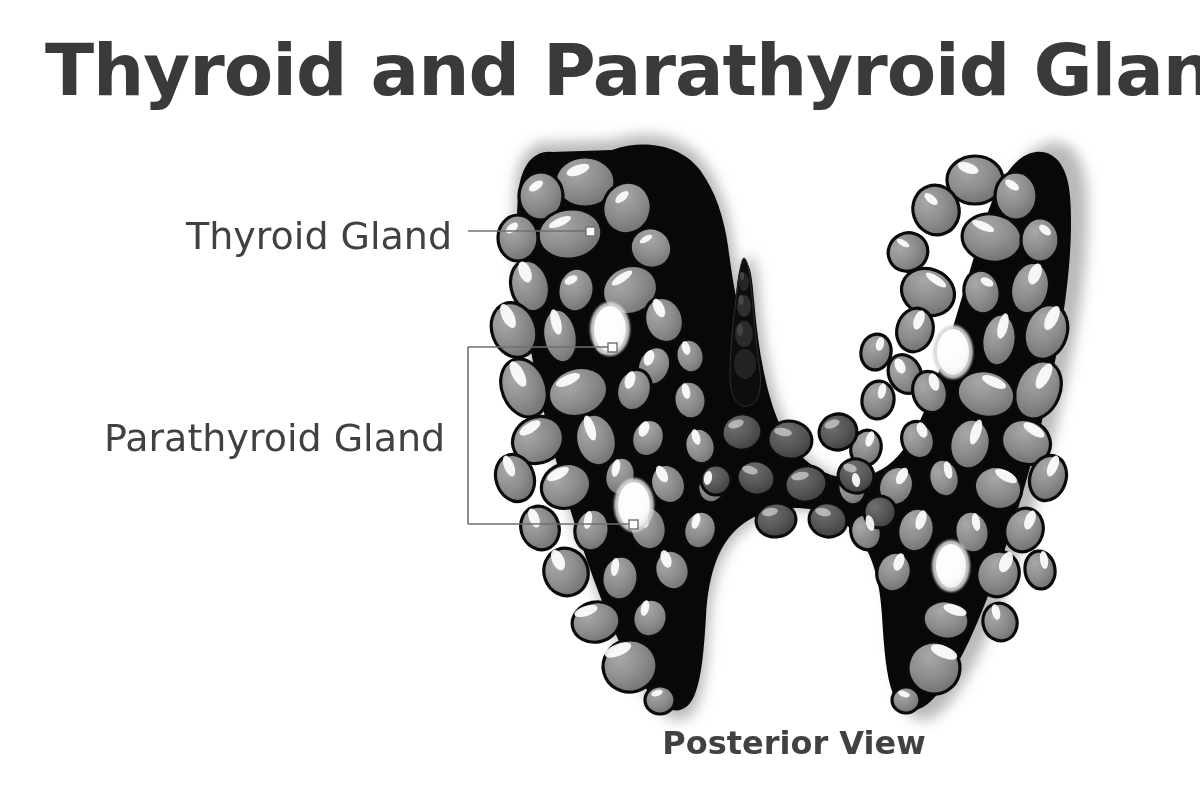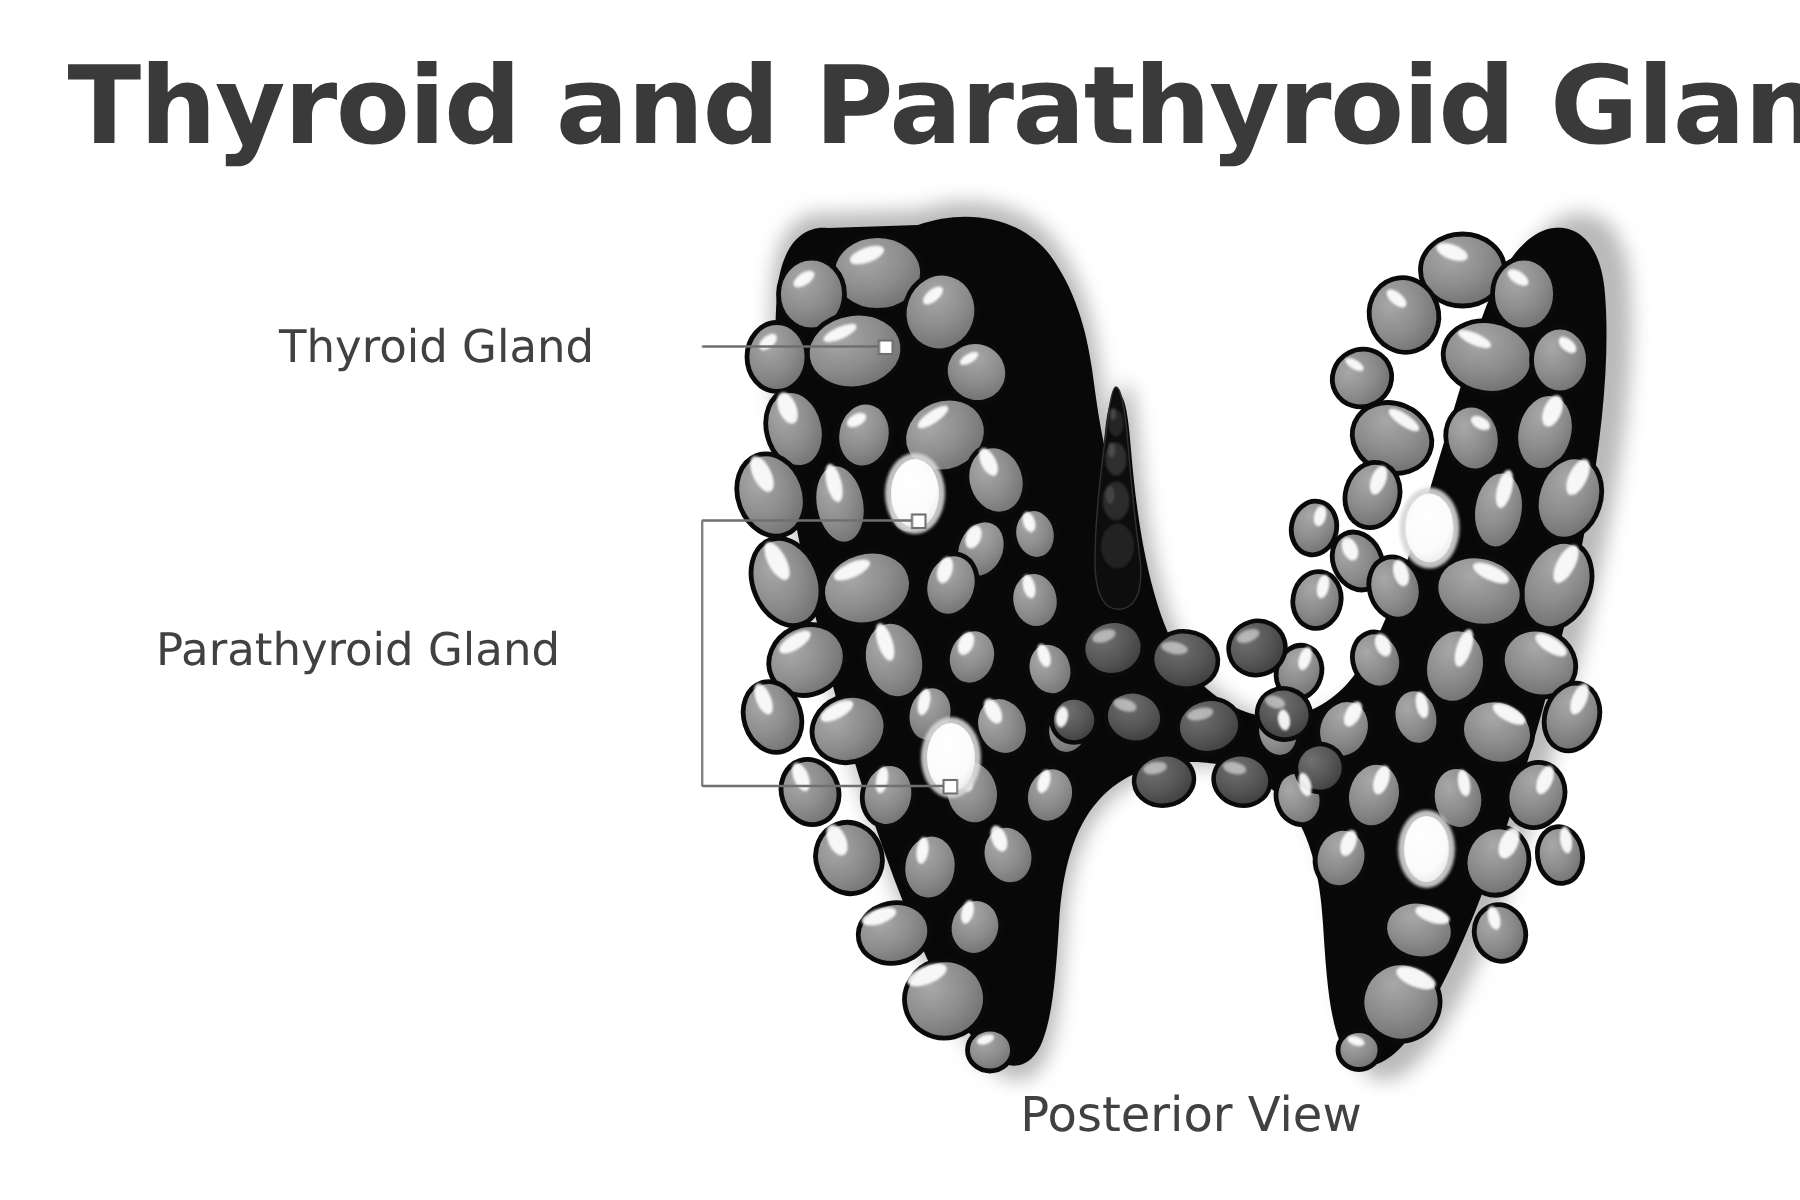--- a/index.html
+++ b/index.html
@@ -12,29 +12,29 @@
 
   .title{
     position:absolute;left:45px;top:28px;width:1120px;
     font-family:"DejaVu Sans","Liberation Sans",sans-serif;
     font-weight:bold;font-size:72px;line-height:84px;
     color:#3a3a3a;letter-spacing:-1px;white-space:nowrap;
   }
   .label{
     position:absolute;
     font-family:"DejaVu Sans","Liberation Sans",sans-serif;
-    font-weight:400;font-size:30px;color:#414141;
+    font-weight:400;font-size:38px;color:#414141;
     white-space:nowrap;
   }
   #label-thyroid{left:186px;top:214px;}
   #label-parathyroid{left:104px;top:416px;}
   .caption{
     position:absolute;left:0;top:724px;width:1200px;text-align:center;
     font-family:"DejaVu Sans","Liberation Sans",sans-serif;
-    font-weight:400;font-size:32px;color:#414141;
+    font-weight:700;font-size:32px;color:#414141;
   }
   .caption span{display:inline-block;transform:translateX(194px);}
   svg{display:block;}
 </style>
 </head>
 <body>
 
 <svg id="canvas" viewBox="0 0 1200 800">
   <defs>
 

